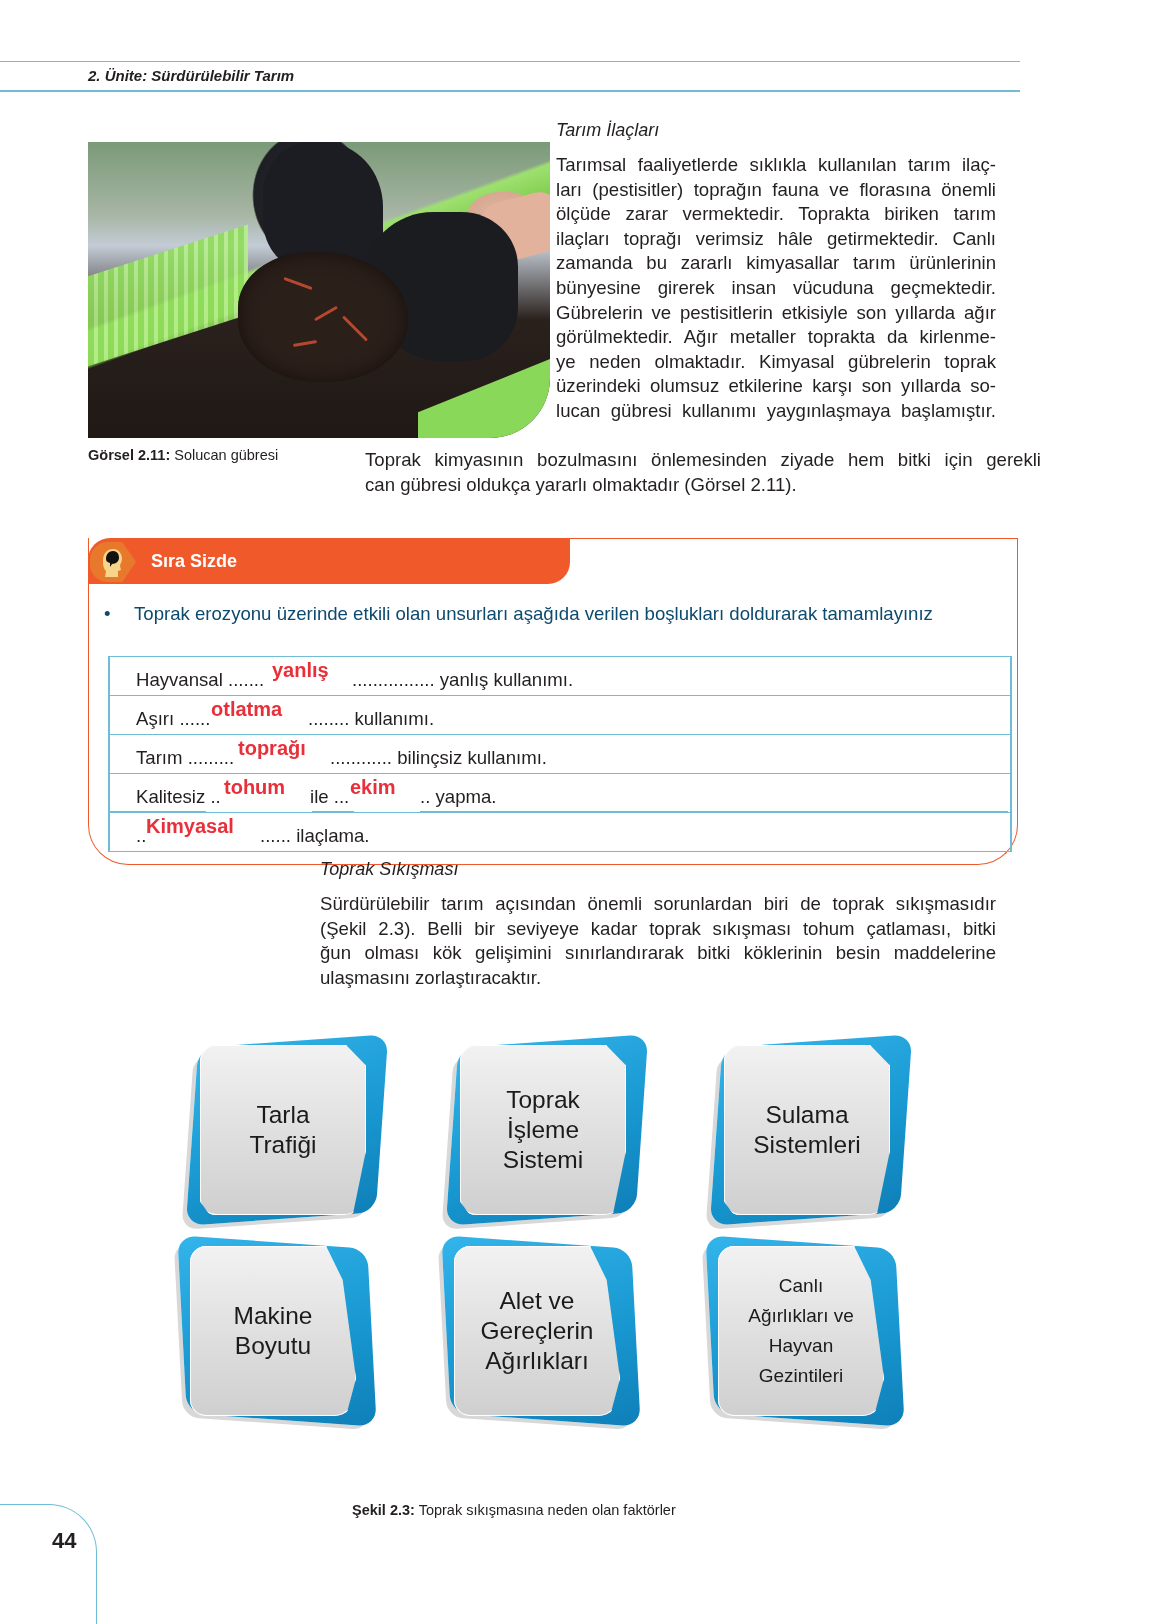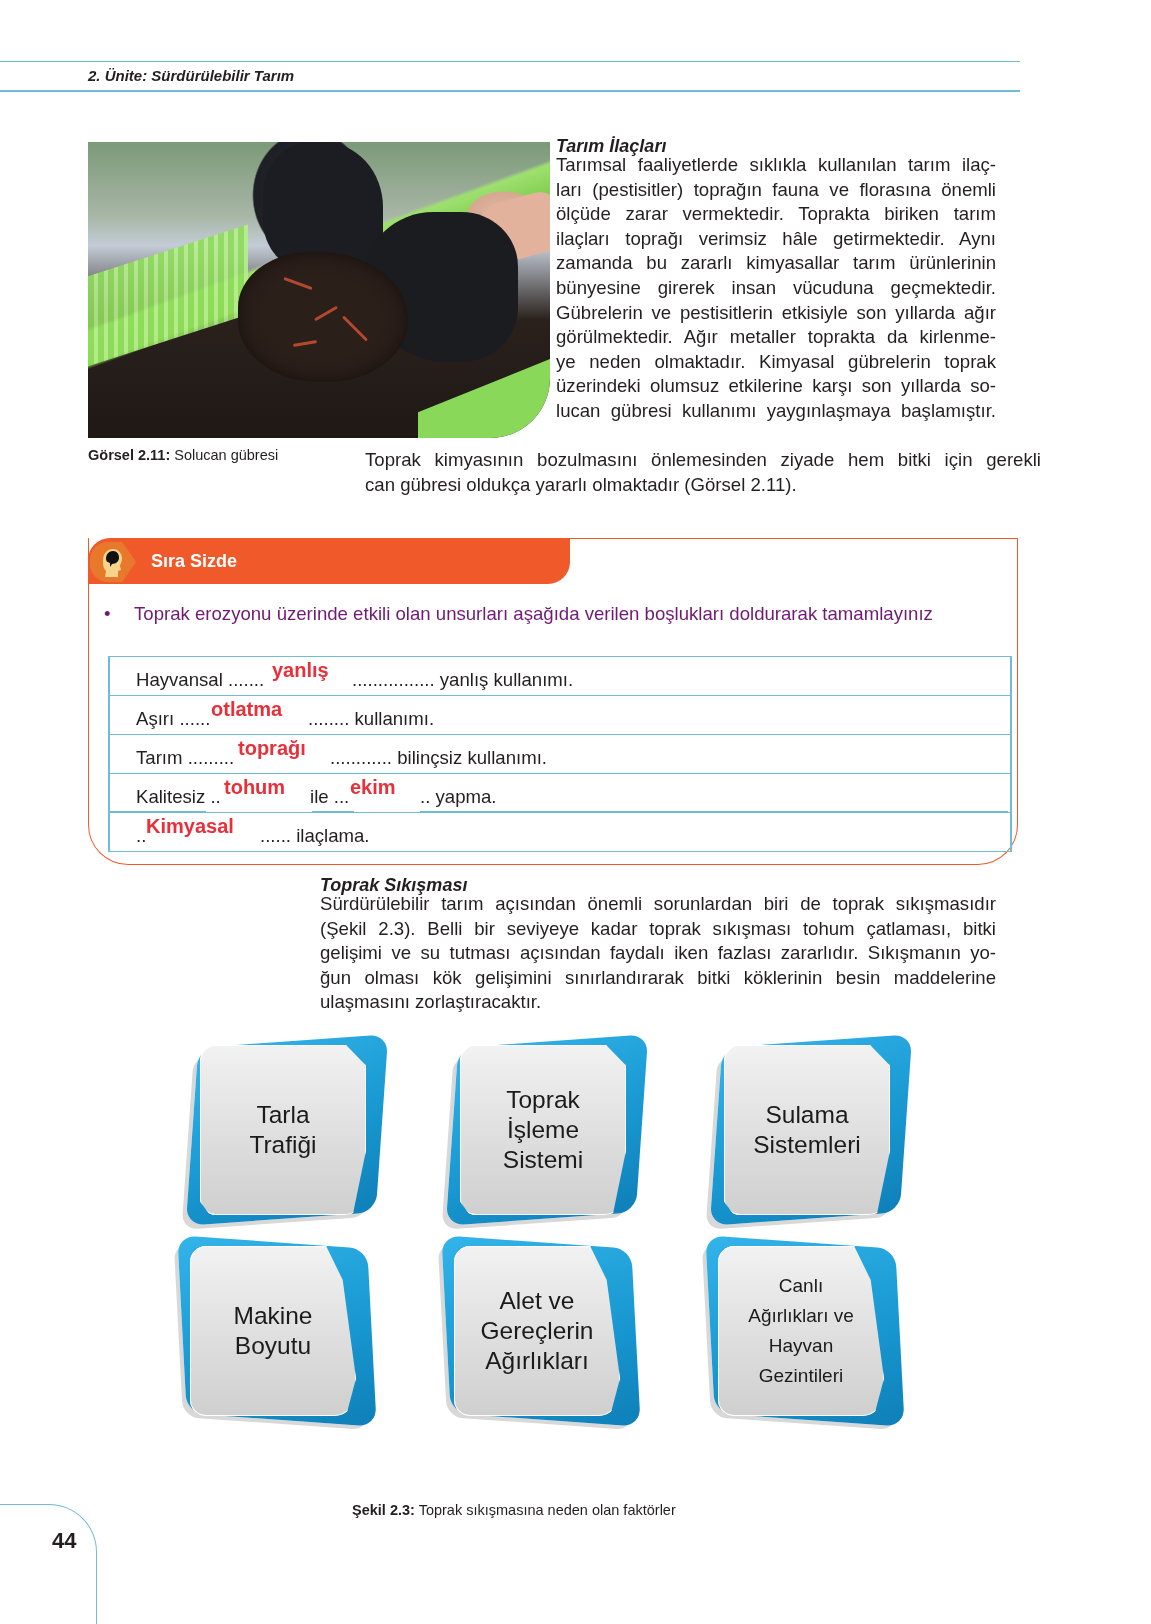--- a/index.html
+++ b/index.html
@@ -21,33 +21,33 @@
   .photo .glove-r { position:absolute; left: 275px; top: 70px; width: 155px; height: 150px; background: #1b1c20; border-radius: 50% 40% 40% 60%; }
   .photo .soil { position:absolute; left: 150px; top: 110px; width: 170px; height: 130px; background: #2b1f1a; border-radius: 45% 55% 50% 50%; box-shadow: inset 0 0 18px #150f0c; }
   .photo .worm { position:absolute; height: 3px; background: #b5482e; border-radius: 3px; }
   .photo .arm { position:absolute; left: 395px; top: 55px; width: 80px; height: 60px; background: #e3b29c; border-radius: 20px; transform: rotate(-15deg); }
   .photo .basket { position:absolute; left: -10px; top: 110px; width: 170px; height: 90px; background: repeating-linear-gradient(90deg, #8edc5a 0 6px, #b7ee8d 6px 10px); transform: skewY(-18deg); opacity: .9; }
   .photo .basket2 { position:absolute; left: 330px; top: 240px; width: 150px; height: 70px; background: #8ad85a; transform: skewY(-22deg); }
 
   .photo-caption { position: absolute; left: 88px; top: 447px; font-size: 14.5px; }
   .photo-caption b { font-weight: bold; }
 
-  .section-title { position: absolute; font-size: 18px; font-weight: bold; font-style: italic; color: #231f20; margin-top: 16px; }
+  .section-title { position: absolute; font-size: 18px; font-weight: normal; font-style: italic; color: #231f20; }
   .para { position: absolute; font-size: 18.6px; line-height: 24.6px; text-align: justify; color: #231f20; }
   .para .line { display: block; text-align: justify; text-align-last: justify; white-space: nowrap; }
   .para .line.last { text-align-last: left; }
 
   
   .activity { position: absolute; left: 88px; top: 538px; width: 928px; height: 326px; border: 1.5px solid #f05a2a; border-top: none; border-radius: 0 0 40px 40px; }
   .activity-topline { position: absolute; left: 570px; top: 538px; width: 447px; border-top: 1.5px solid #f05a2a; }
   .activity-tab { position: absolute; left: 88px; top: 538px; width: 482px; height: 46px; background: #f05a2a; border-radius: 22px 0 22px 0; }
   .activity-icon { position: absolute; left: 90px; top: 542px; width: 46px; height: 40px; background: #e8792c; border-radius: 18px 0 0 18px; clip-path: polygon(0 0, 70% 0, 100% 50%, 70% 100%, 0 100%); }
   .head { position: absolute; left: 99px; top: 548px; width: 24px; height: 30px; }
   .activity-label { position: absolute; left: 151px; top: 551px; font-size: 18px; font-weight: bold; color: #ffffff; }
-  .bullet-line { position: absolute; left: 104px; top: 603px; font-size: 18.6px; color: #701a75; white-space: nowrap; }
+  .bullet-line { position: absolute; left: 104px; top: 603px; font-size: 18.6px; color: #0c4a6e; white-space: nowrap; }
   .bullet-line .dot { display: inline-block; width: 30px; }
 
   .fill-table { position: absolute; left: 108px; top: 656px; width: 900px; border-left: 2px solid #6fbcd4; border-right: 2px solid #6fbcd4; }
   .fill-row { position: relative; height: 38px; border-top: 1.5px solid #6fbcd4; font-size: 18.6px; }
   .fill-row:last-child { border-bottom: 1.5px solid #6fbcd4; }
   .fill-row span { position: absolute; top: 12px; white-space: nowrap; }
   .fill-row .ans { color: #e8303a; font-weight: bold; font-size: 20px; top: 2px; }
   .fill-row .uline { position: absolute; top: 37px; height: 0; border-top: 1.5px solid #6fbcd4; }
 
   
@@ -84,21 +84,21 @@
 </div>
 <div class="photo-caption">
   <b>Görsel 2.11:</b><span> Solucan gübresi</span>
 </div>
 
 <div class="section-title" style="left:556px; top:120px;">Tarım İlaçları</div>
 <div class="para" style="left:556px; top:153px; width:440px;">
   <span class="line">Tarımsal faaliyetlerde sıklıkla kullanılan tarım ilaç-</span>
   <span class="line">ları (pestisitler) toprağın fauna ve florasına önemli</span>
   <span class="line">ölçüde zarar vermektedir. Toprakta biriken tarım</span>
-  <span class="line">ilaçları toprağı verimsiz hâle getirmektedir. Aynı</span>
+  <span class="line">ilaçları toprağı verimsiz hâle getirmektedir. Canlı</span>
   <span class="line">zamanda bu zararlı kimyasallar tarım ürünlerinin</span>
   <span class="line">bünyesine girerek insan vücuduna geçmektedir.</span>
   <span class="line">Gübrelerin ve pestisitlerin etkisiyle son yıllarda ağır</span>
   <span class="line">görülmektedir. Ağır metaller toprakta da kirlenme-</span>
   <span class="line">ye neden olmaktadır. Kimyasal gübrelerin toprak</span>
   <span class="line">üzerindeki olumsuz etkilerine karşı son yıllarda so-</span>
   <span class="line">lucan gübresi kullanımı yaygınlaşmaya başlamıştır.</span>
 </div>
 <div class="para" style="left:320px; top:448px; width:676px;margin-left:45px;">
   <span class="line">Toprak kimyasının bozulmasını önlemesinden ziyade hem bitki için gerekli</span>
@@ -148,21 +148,20 @@
     <span style="left:26px">..</span>
     <span class="ans" style="left:36px">Kimyasal</span>
     <span style="left:150px">...... ilaçlama.</span>
   </div>
 </div>
 
 <div class="section-title" style="left:320px; top:859px;">Toprak Sıkışması</div>
 <div class="para" style="left:320px; top:892px; width:676px;">
   <span class="line">Sürdürülebilir tarım açısından önemli sorunlardan biri de toprak sıkışmasıdır</span>
   <span class="line">(Şekil 2.3). Belli bir seviyeye kadar toprak sıkışması tohum çatlaması, bitki</span>
-  <span class="line">gelişimi ve su tutması açısından faydalı iken fazlası zararlıdır. Sıkışmanın yo-</span>
   <span class="line">ğun olması kök gelişimini sınırlandırarak bitki köklerinin besin maddelerine</span>
   <span class="line last">ulaşmasını zorlaştıracaktır.</span>
 </div>
 
 <div class="card" style="left:182px; top:1035px;">
   <div class="back"></div>
   <div class="front">
     <div>
         <div>Tarla</div>
         <div>Trafiği</div>

